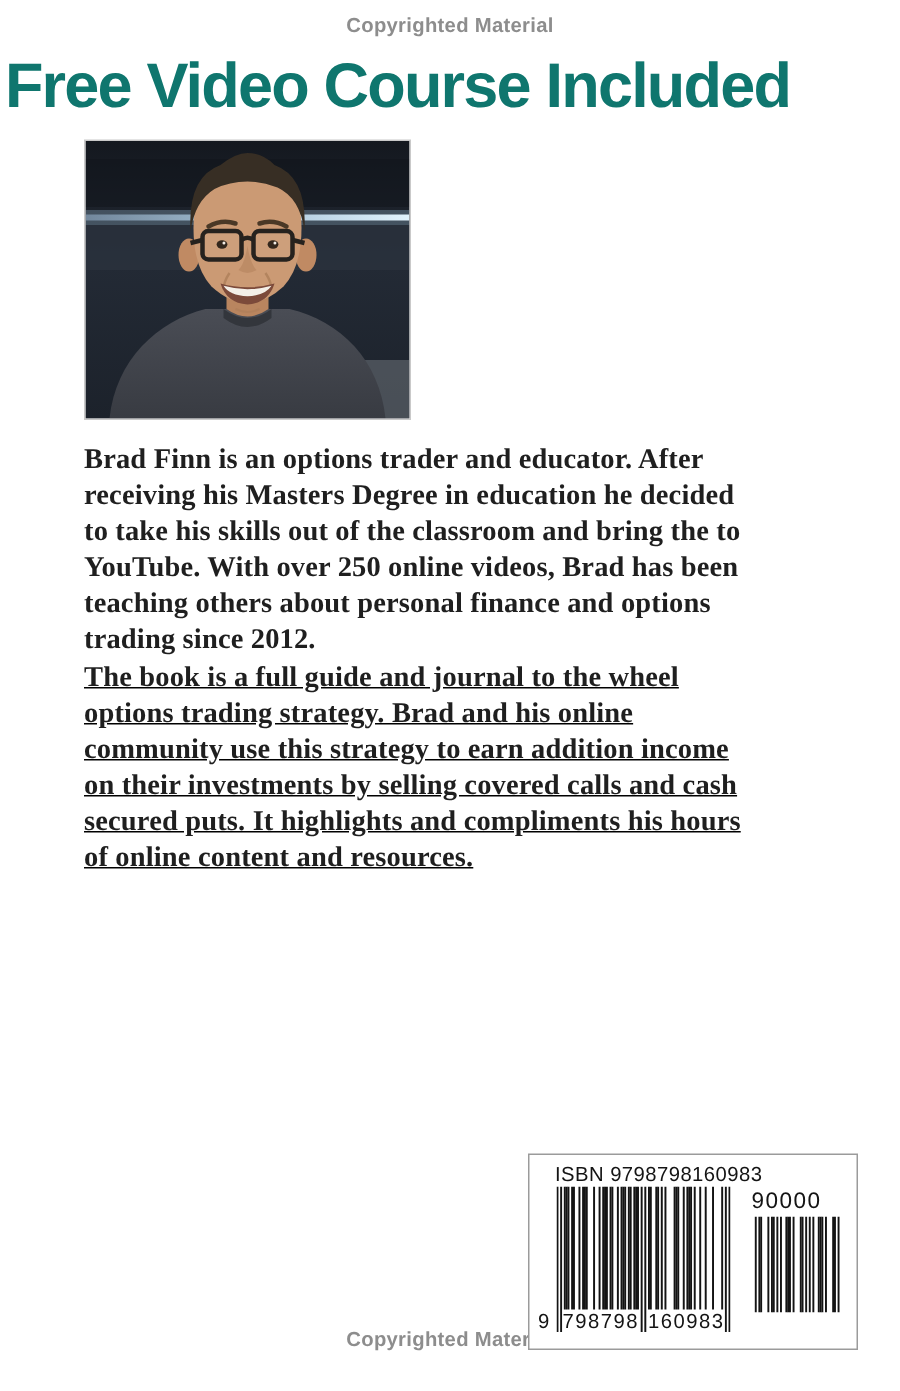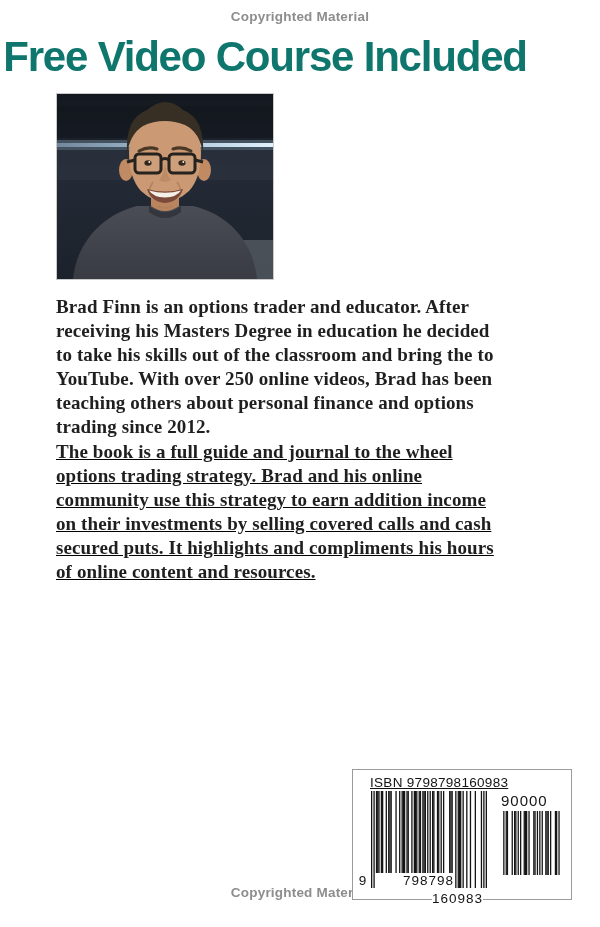--- a/index.html
+++ b/index.html
@@ -27,32 +27,32 @@
   .text-line{
     font:700 19px "Liberation Serif","DejaVu Serif",serif;color:#1f1f1f;
     line-height:24px;white-space:nowrap;letter-spacing:.1px;
   }
   .barcode-panel{
     position:absolute;left:352px;top:769px;width:220px;height:131px;
     background:#ffffff;border:1px solid #9b9b9b;box-sizing:border-box;z-index:2;
   }
   .isbn-label{
     position:absolute;left:17px;top:5px;
-    font:400 13.5px "Liberation Sans",sans-serif;color:#141414;letter-spacing:.3px;white-space:nowrap;text-decoration:underline;
+    font:400 13.5px "Liberation Sans",sans-serif;color:#141414;letter-spacing:.3px;white-space:nowrap;
   }
   .bc-main{position:absolute;left:18px;top:21px;}
   svg[data-barcode] rect{fill:#141414;}
   .bc-digit{
     position:absolute;top:103px;height:15px;background:#ffffff;
     font:400 13.5px "Liberation Sans",sans-serif;color:#141414;
     text-align:center;letter-spacing:1px;line-height:15px;
   }
   .bc-d-left{left:4px;width:12px;background:transparent;}
-  .bc-d-g1{left:22px;width:51px;padding-left:28px;}
-  .bc-d-g2{left:79px;width:51px;margin-top:18px;}
+  .bc-d-g1{left:22px;width:51px;}
+  .bc-d-g2{left:79px;width:51px;}
   .bc-price{
     position:absolute;left:148px;top:22px;width:60px;text-align:left;
     font:400 15px "Liberation Sans",sans-serif;color:#141414;letter-spacing:1px;
   }
   .bc-addon{position:absolute;left:149px;top:41px;}
 </style>
 </head>
 <body>
 
 <div class="page">

